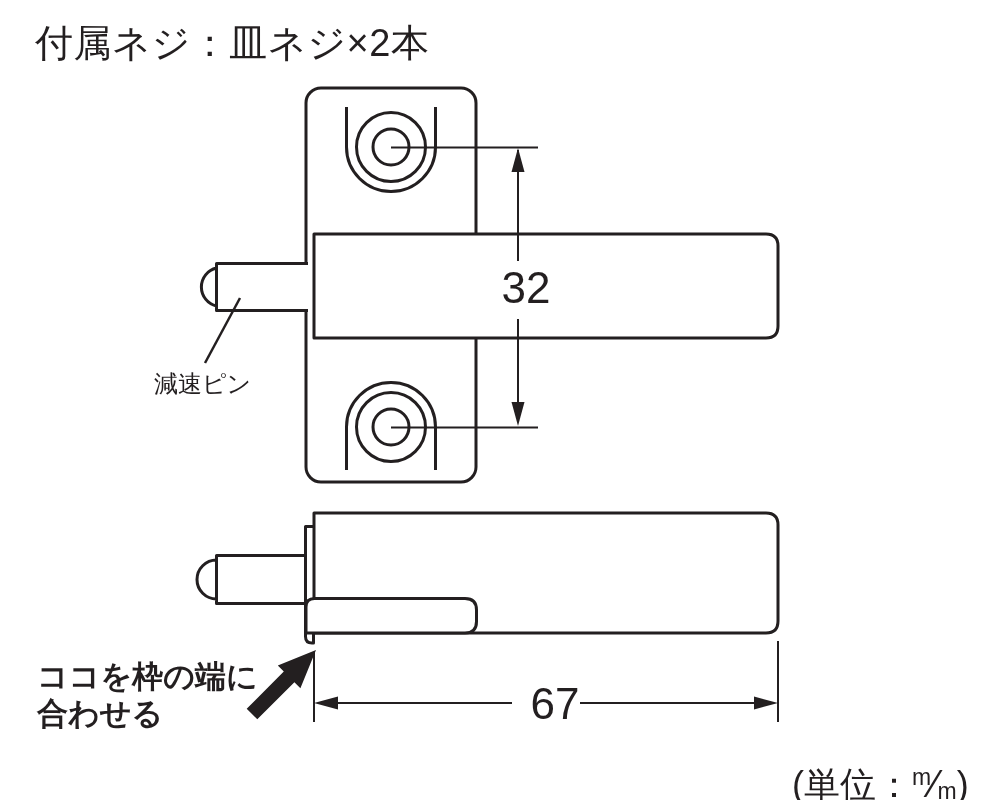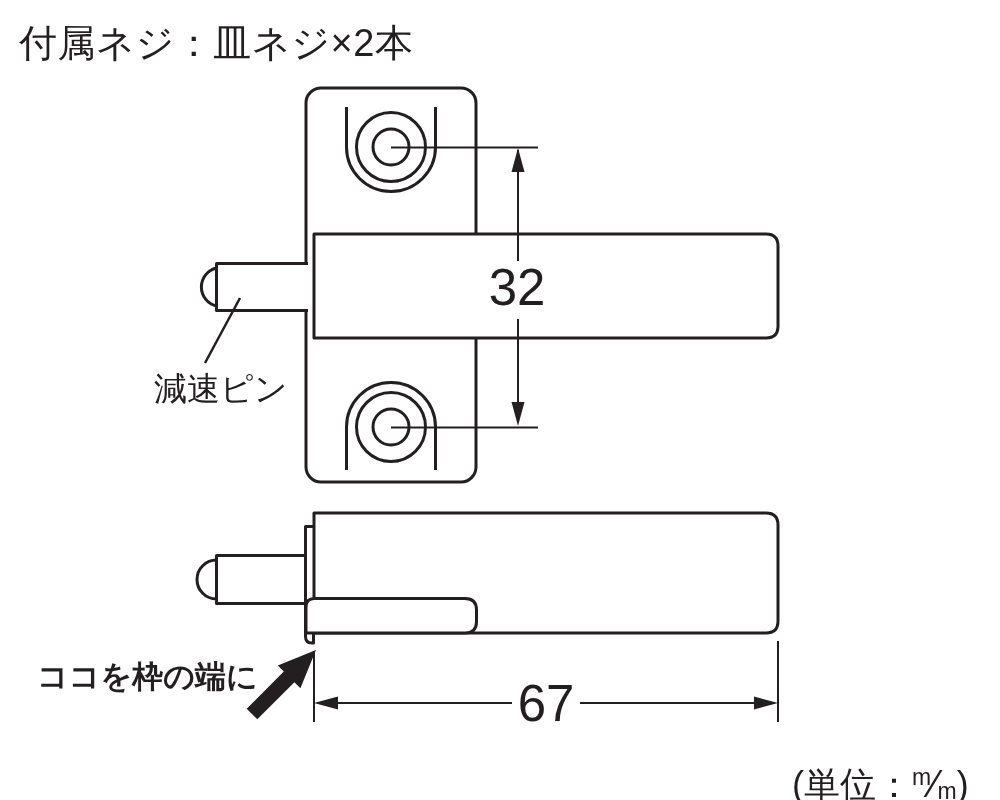--- a/index.html
+++ b/index.html
@@ -25,26 +25,27 @@
     position: absolute;
     white-space: nowrap;
     color: #231f20;
     line-height: 1.15;
   }
   .header-note {
     font-size: 38px;
     letter-spacing: 0.5px;
   }
   .dim-label {
-    font-size: 51px;
+    font-size: 44px;
     transform: translate(-50%, -50%);
     letter-spacing: 0px;
+    margin-left: 9px;
   }
   .pin-note {
-    font-size: 33px;
+    font-size: 24px;
   }
   .align-note {
     font-size: 31px;
     font-weight: 700;
     line-height: 37px;
   }
   .unit-note {
     font-size: 36px;
     margin-top: 44px;
   }
@@ -109,28 +110,29 @@
       <path stroke-width="2" d="M 314 652 V 722 M 778 641 V 722"></path>
 
       <path stroke-width="2" d="M 323 703 H 512 M 580 703 H 769"></path>
       <polygon stroke="none" fill="#231f20" points="314,703 338,696.5 338,709.5"></polygon>
       <polygon stroke="none" fill="#231f20" points="778,703 754,696.5 754,709.5"></polygon>
 
       <polygon stroke="none" fill="#231f20" points="316,650 300.4,688.2 294.4,682.2 257.3,719.3 246.7,708.7 283.8,671.6 277.8,665.6"></polygon>
     </g>
   </svg>
 
-  <div class="label header-note" style="left:19px; top:22px;">付属ネジ：皿ネジ×2本</div>
+  <div class="label header-note" style="left:35px; top:22px;">付属ネジ：皿ネジ×2本</div>
 
 
   <div class="label dim-label" style="left:517px; top:288px;">32</div>
 
   <div class="label pin-note" style="left:154px; top:370px;">減速ピン</div>
 
   <div class="label align-note" style="left:37px; top:658px;">
     <div>ココを枠の端に</div>
+    <div>合わせる</div>
   </div>
 
   <div class="label dim-label" style="left:546px; top:704px;">67</div>
 
   <div class="label unit-note" style="left:792px; top:719px;"><span>(単位：</span><span class="unit-frac-top">m</span><span class="unit-frac-slash">⁄</span><span class="unit-frac-bottom">m</span><span>)</span></div>
 
 </div>
 
 </body></html>

